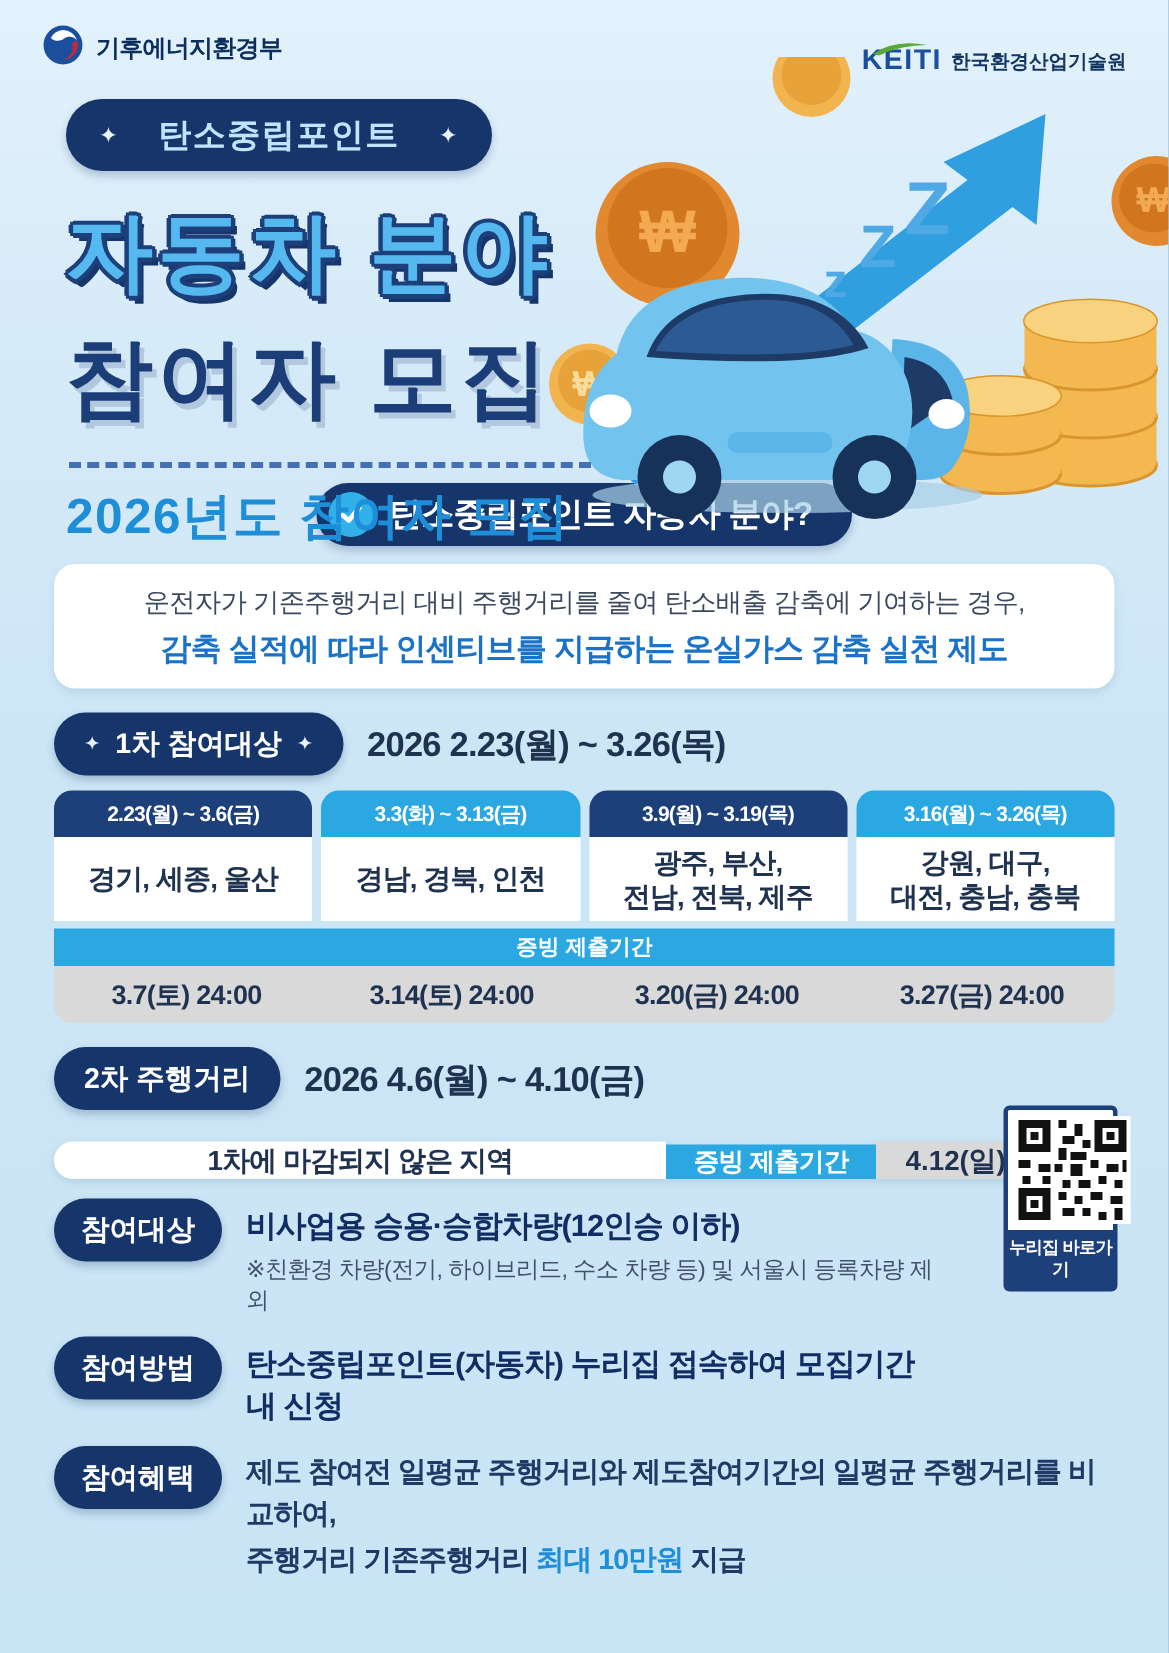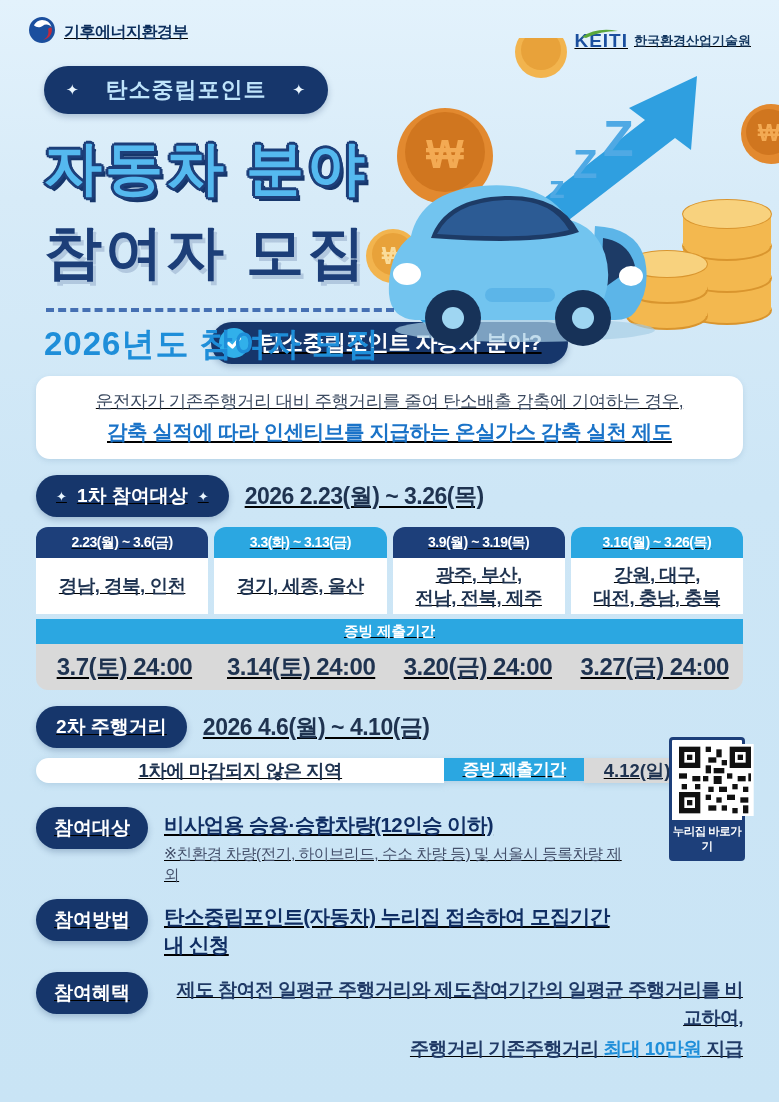--- a/index.html
+++ b/index.html
@@ -1,20 +1,19 @@
 <!DOCTYPE html>
 <html><head>
 <meta charset="utf-8">
 <style>
   * { margin:0; padding:0; box-sizing:border-box; }
   body { background:#9fc6de; font-family:"Liberation Sans","DejaVu Sans",sans-serif; }
   .poster{
     width:779px; height:1102px; margin:0 auto; position:relative; overflow:hidden;
     background:linear-gradient(180deg,#e3f2fc 0%,#d7ebf8 18%,#cde6f6 45%,#c9e4f5 100%);
-    text-decoration:underline;
   }
   
   .toplogos{ display:flex; justify-content:space-between; align-items:flex-start; padding:16px 28px 0 28px; position:relative; z-index:5;}
   .gov{ display:flex; align-items:center; gap:8px; }
   .gov-name{ font-size:16px; font-weight:700; color:#0c2e5c; letter-spacing:-0.5px;}
   .keiti{ display:flex; align-items:flex-end; gap:6px; padding-top:14px;}
   .keiti-acro{ font-size:19px; font-weight:800; color:#1b4f9e; letter-spacing:1px; position:relative;}
   .keiti-leaf{ position:absolute; top:-8px; left:6px; }
   .keiti-name{ font-size:13px; font-weight:700; color:#12365f; padding-bottom:2px;}
   
@@ -50,34 +49,34 @@
   .r-period{ font-size:23px; font-weight:600; color:#1f3350; letter-spacing:-0.5px;}
   .t1{ margin:0 36px;}
   .t1-heads,.t1-bodies{ display:grid; grid-template-columns:repeat(4,1fr); gap:6px;}
   .t1-head{ border-radius:12px 12px 0 0; color:#fff; text-align:center; font-size:14px; font-weight:800; padding:7px 0 6px 0; letter-spacing:-0.5px;}
   .t1-head.navy{ background:#1d3f7a;}
   .t1-head.blue{ background:#2ba7e1;}
   .t1-body{ background:#ffffff; min-height:56px; display:flex; align-items:center; justify-content:center; text-align:center;
     font-size:18.5px; font-weight:600; color:#1f3350; white-space:pre-line; letter-spacing:-0.5px; line-height:1.25;}
   .t1-proof{ background:#2ba7e1; color:#fff; text-align:center; font-size:14.5px; font-weight:800; padding:3px 0; margin-top:5px;}
   .t1-deads{ display:grid; grid-template-columns:repeat(4,1fr); background:#d9d9d9; border-radius:0 0 12px 12px; padding:7px 0;}
-  .t1-dead{ text-align:center; font-size:24px; font-weight:600; color:#1f3350; letter-spacing:-0.5px;}
-  .r2-bar{ display:flex; align-items:flex-start; margin:0 36px; height:36px; filter:drop-shadow(0 2px 3px rgba(120,160,190,.3));}
+  .t1-dead{ text-align:center; font-size:18px; font-weight:600; color:#1f3350; letter-spacing:-0.5px;}
+  .r2-bar{ display:flex; align-items:flex-end; margin:0 36px; height:36px; filter:drop-shadow(0 2px 3px rgba(120,160,190,.3));}
   .r2-region{ flex:1; background:#ffffff; border-radius:20px 0 0 20px; display:flex; align-items:center; justify-content:center;
     font-size:18.5px; font-weight:600; color:#1f3350; letter-spacing:-0.5px;}
   .r2-prooflab{ background:#2ba7e1; color:#fff; display:flex; align-items:center; padding:0 18px; font-size:17px; font-weight:800; letter-spacing:-0.5px;}
   .r2-proofval{ background:#d9d9d9; border-radius:0 20px 20px 0; display:flex; align-items:center; padding:0 20px;
     font-size:18.5px; font-weight:600; color:#1f3350;}
   
   .info{ display:flex; align-items:flex-start; gap:16px; margin:13px 36px 0 36px;}
   .info-pill{ flex:0 0 112px; background:#16366b; color:#fff; border-radius:24px; text-align:center; padding:8px 0;
     font-size:19px; font-weight:800; box-shadow:0 3px 6px rgba(20,50,100,.25);}
   .info-main{ font-size:20.5px; font-weight:800; color:#102e63; letter-spacing:-0.6px; padding-top:4px;}
   .info-sub{ font-size:15.5px; font-weight:500; color:#44506b; margin-top:5px; letter-spacing:-0.4px;}
-  .benefit-line{ font-size:19px; font-weight:700; color:#203a66; letter-spacing:-0.6px; padding-top:4px; line-height:1.45;text-align:right;}
+  .benefit-line{ font-size:19px; font-weight:700; color:#203a66; letter-spacing:-0.6px; padding-top:4px; line-height:1.45;}
   .hl{ color:#1e8ed9;}
   .narrow{ padding-right:120px;}
   
   .qr{ position:absolute; right:34px; top:737px; width:76px; background:#ffffff; border:3px solid #1d3f7a; border-radius:4px; z-index:6;}
   .qr-img{ display:block; padding:4px;}
   .qr-label{ background:#1d3f7a; color:#fff; font-size:11.5px; font-weight:700; text-align:center; padding:4px 0; letter-spacing:-0.5px;}
 </style>
 </head>
 <body>
 
@@ -216,22 +215,22 @@
   </div>
 
   <div class="t1">
     <div class="t1-heads">
       <div class="t1-head navy">2.23(월) ~ 3.6(금)</div>
       <div class="t1-head blue">3.3(화) ~ 3.13(금)</div>
       <div class="t1-head navy">3.9(월) ~ 3.19(목)</div>
       <div class="t1-head blue">3.16(월) ~ 3.26(목)</div>
     </div>
     <div class="t1-bodies">
+      <div class="t1-body">경기, 세종, 울산</div>
       <div class="t1-body">경남, 경북, 인천</div>
-      <div class="t1-body">경기, 세종, 울산</div>
       <div class="t1-body">광주, 부산,
 전남, 전북, 제주</div>
       <div class="t1-body">강원, 대구,
 대전, 충남, 충북</div>
     </div>
     <div class="t1-proof">증빙 제출기간</div>
     <div class="t1-deads">
       <div class="t1-dead">3.7(토) 24:00</div>
       <div class="t1-dead">3.14(토) 24:00</div>
       <div class="t1-dead">3.20(금) 24:00</div>

